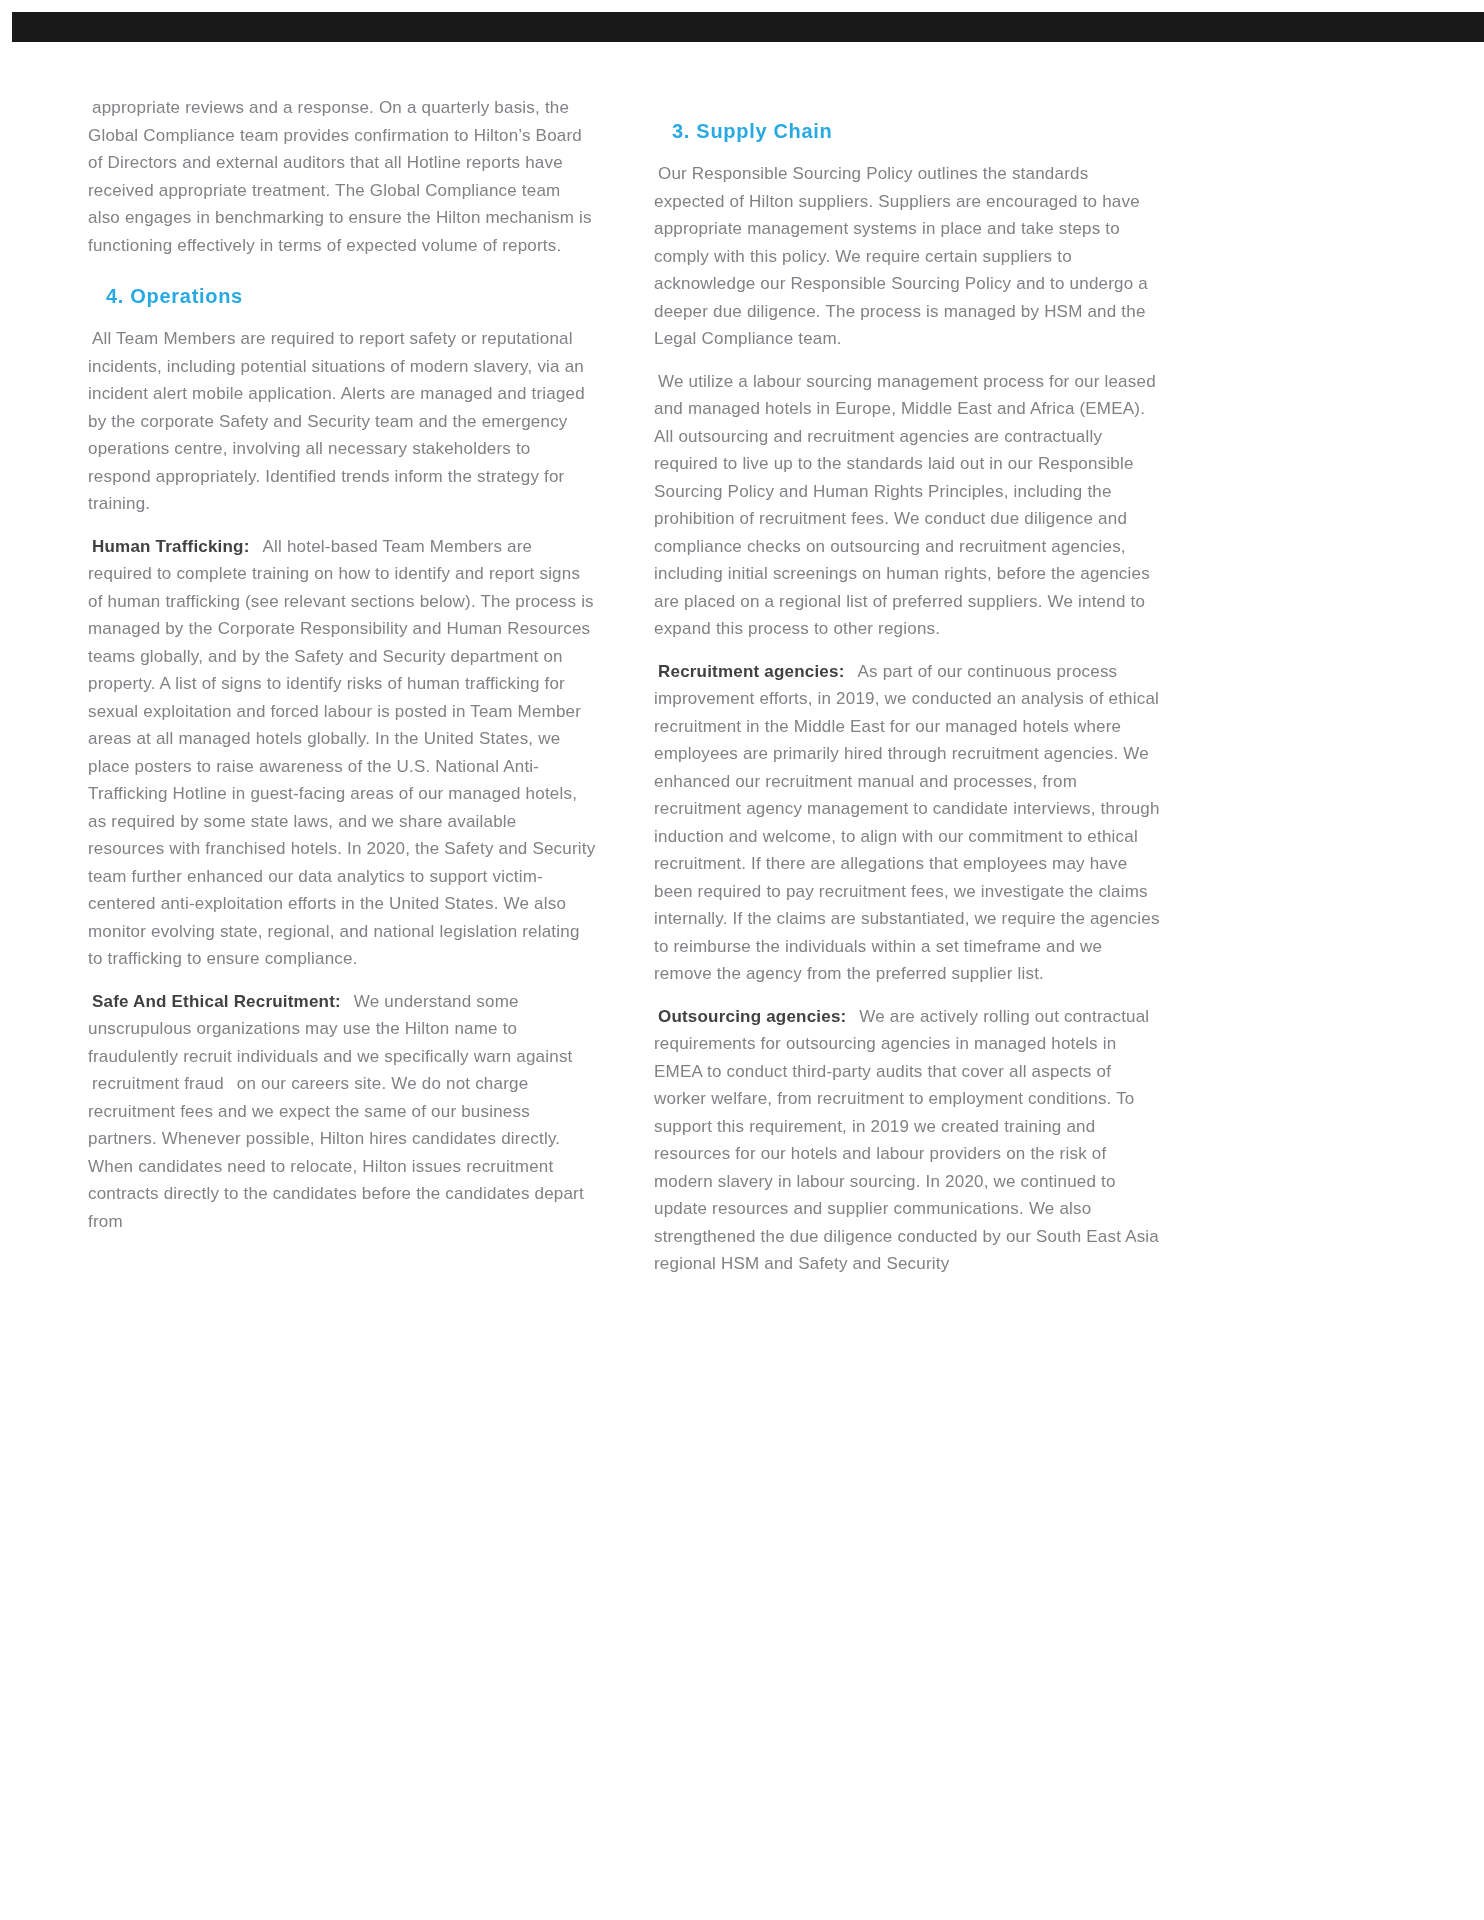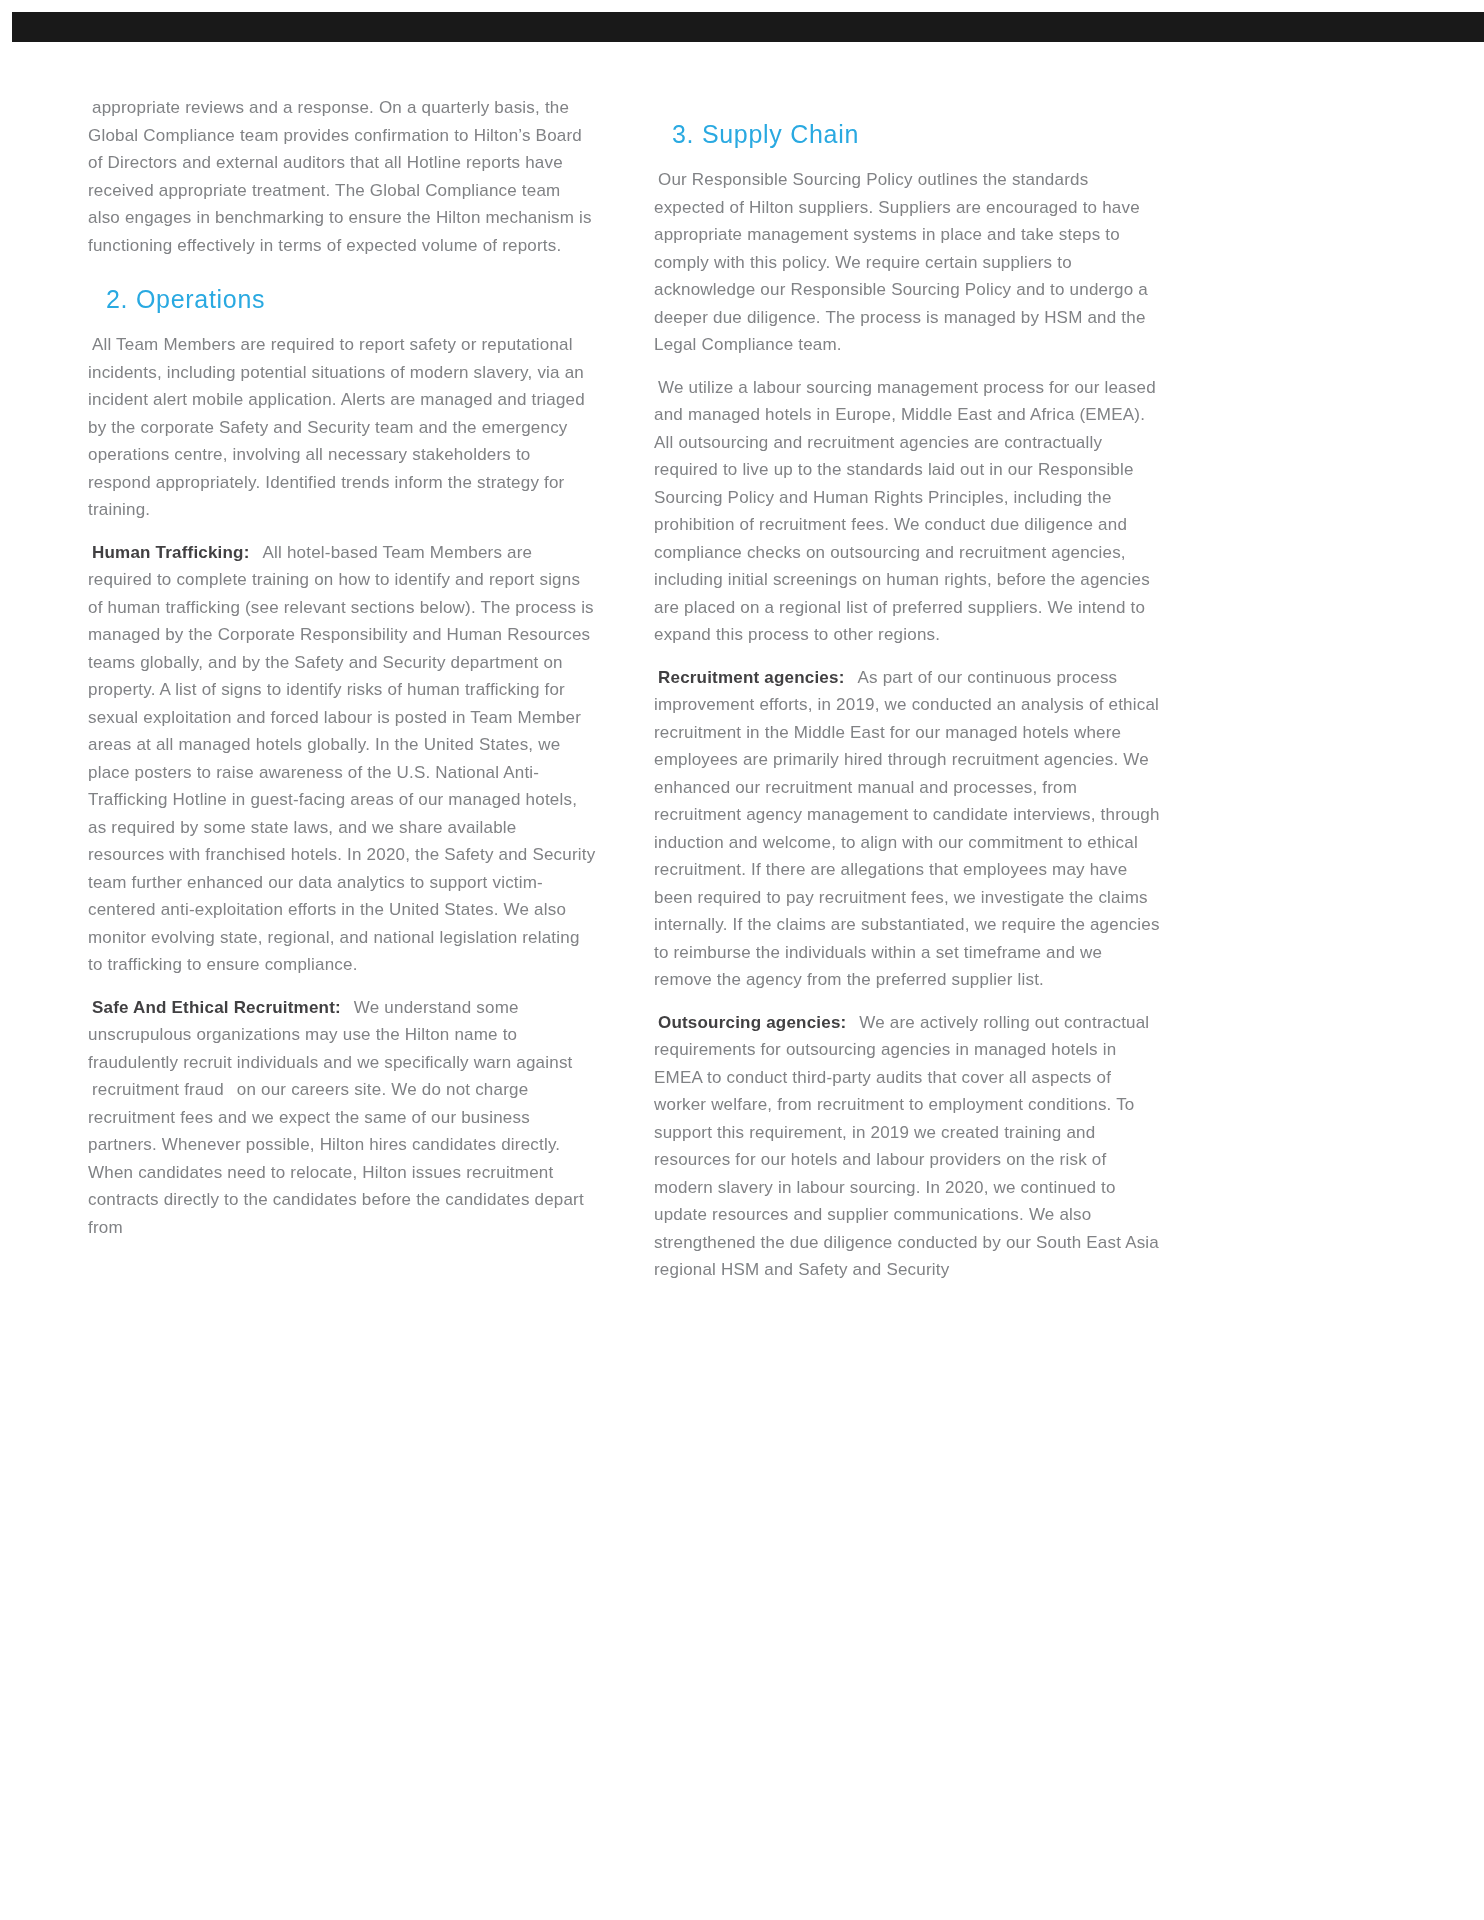--- a/index.html
+++ b/index.html
@@ -27,22 +27,22 @@
   }
   .para {
     font-size: 17px;
     line-height: 27.5px;
     letter-spacing: 0.2px;
     color: var(--body-color, #808285);
     margin: 0 0 15px 0;
   }
   .heading {
     color: var(--heading-color, #29a9e1);
-    font-size: 25px;
-    font-weight: 400;
+    font-size: 20px;
+    font-weight: 700;
     letter-spacing: 0.7px;
     padding-left: 18px;
     margin: 26px 0 17px 0;
   }
   .run-label {
     font-weight: 700;
     color: var(--label-color, #414042);
   }
   .run-text { }
   .run-link {
@@ -51,21 +51,21 @@
   }
 </style>
 </head>
 <body>
 
 <div class="top-bar"></div>
 
 <div class="content">
   <div class="col">
       <p class="para"><span class="run-text">appropriate reviews and a response. On a quarterly basis, the Global Compliance team provides confirmation to Hilton’s Board of Directors and external auditors that all Hotline reports have received appropriate treatment. The Global Compliance team also engages in benchmarking to ensure the Hilton mechanism is functioning effectively in terms of expected volume of reports.</span></p>
-      <h2 class="heading">2. Operations</h2>
+      <h2 class="heading">4. Operations</h2>
       <p class="para"><span class="run-text">All Team Members are required to report safety or reputational incidents, including potential situations of modern slavery, via an incident alert mobile application. Alerts are managed and triaged by the corporate Safety and Security team and the emergency operations centre, involving all necessary stakeholders to respond appropriately. Identified trends inform the strategy for training.</span></p>
       <p class="para"><span class="run-label">Human Trafficking:  </span><span class="run-text">All hotel-based Team Members are required to complete training on how to identify and report signs of human trafficking (see relevant sections below). The process is managed by the Corporate Responsibility and Human Resources teams globally, and by the Safety and Security department on property. A list of signs to identify risks of human trafficking for sexual exploitation and forced labour is posted in Team Member areas at all managed hotels globally. In the United States, we place posters to raise awareness of the U.S. National Anti-Trafficking Hotline in guest-facing areas of our managed hotels, as required by some state laws, and we share available resources with franchised hotels. In 2020, the Safety and Security team further enhanced our data analytics to support victim-centered anti-exploitation efforts in the United States. We also monitor evolving state, regional, and national legislation relating to trafficking to ensure compliance.</span></p>
       <p class="para"><span class="run-label">Safe And Ethical Recruitment:  </span><span class="run-text">We understand some unscrupulous organizations may use the Hilton name to fraudulently recruit individuals and we specifically warn against </span><a class="run-link">recruitment fraud</a><span class="run-text"> on our careers site. We do not charge recruitment fees and we expect the same of our business partners. Whenever possible, Hilton hires candidates directly. When candidates need to relocate, Hilton issues recruitment contracts directly to the candidates before the candidates depart from</span></p>
     </div>
   <div class="col">
       <h2 class="heading">3. Supply Chain</h2>
       <p class="para"><span class="run-text">Our Responsible Sourcing Policy outlines the standards expected of Hilton suppliers. Suppliers are encouraged to have appropriate management systems in place and take steps to comply with this policy. We require certain suppliers to acknowledge our Responsible Sourcing Policy and to undergo a deeper due diligence. The process is managed by HSM and the Legal Compliance team.</span></p>
       <p class="para"><span class="run-text">We utilize a labour sourcing management process for our leased and managed hotels in Europe, Middle East and Africa (EMEA). All outsourcing and recruitment agencies are contractually required to live up to the standards laid out in our Responsible Sourcing Policy and Human Rights Principles, including the prohibition of recruitment fees. We conduct due diligence and compliance checks on outsourcing and recruitment agencies, including initial screenings on human rights, before the agencies are placed on a regional list of preferred suppliers. We intend to expand this process to other regions.</span></p>
       <p class="para"><span class="run-label">Recruitment agencies:  </span><span class="run-text">As part of our continuous process improvement efforts, in 2019, we conducted an analysis of ethical recruitment in the Middle East for our managed hotels where employees are primarily hired through recruitment agencies. We enhanced our recruitment manual and processes, from recruitment agency management to candidate interviews, through induction and welcome, to align with our commitment to ethical recruitment. If there are allegations that employees may have been required to pay recruitment fees, we investigate the claims internally. If the claims are substantiated, we require the agencies to reimburse the individuals within a set timeframe and we remove the agency from the preferred supplier list.</span></p>
       <p class="para"><span class="run-label">Outsourcing agencies:  </span><span class="run-text">We are actively rolling out contractual requirements for outsourcing agencies in managed hotels in EMEA to conduct third-party audits that cover all aspects of worker welfare, from recruitment to employment conditions. To support this requirement, in 2019 we created training and resources for our hotels and labour providers on the risk of modern slavery in labour sourcing. In 2020, we continued to update resources and supplier communications. We also strengthened the due diligence conducted by our South East Asia regional HSM and Safety and Security</span></p>

